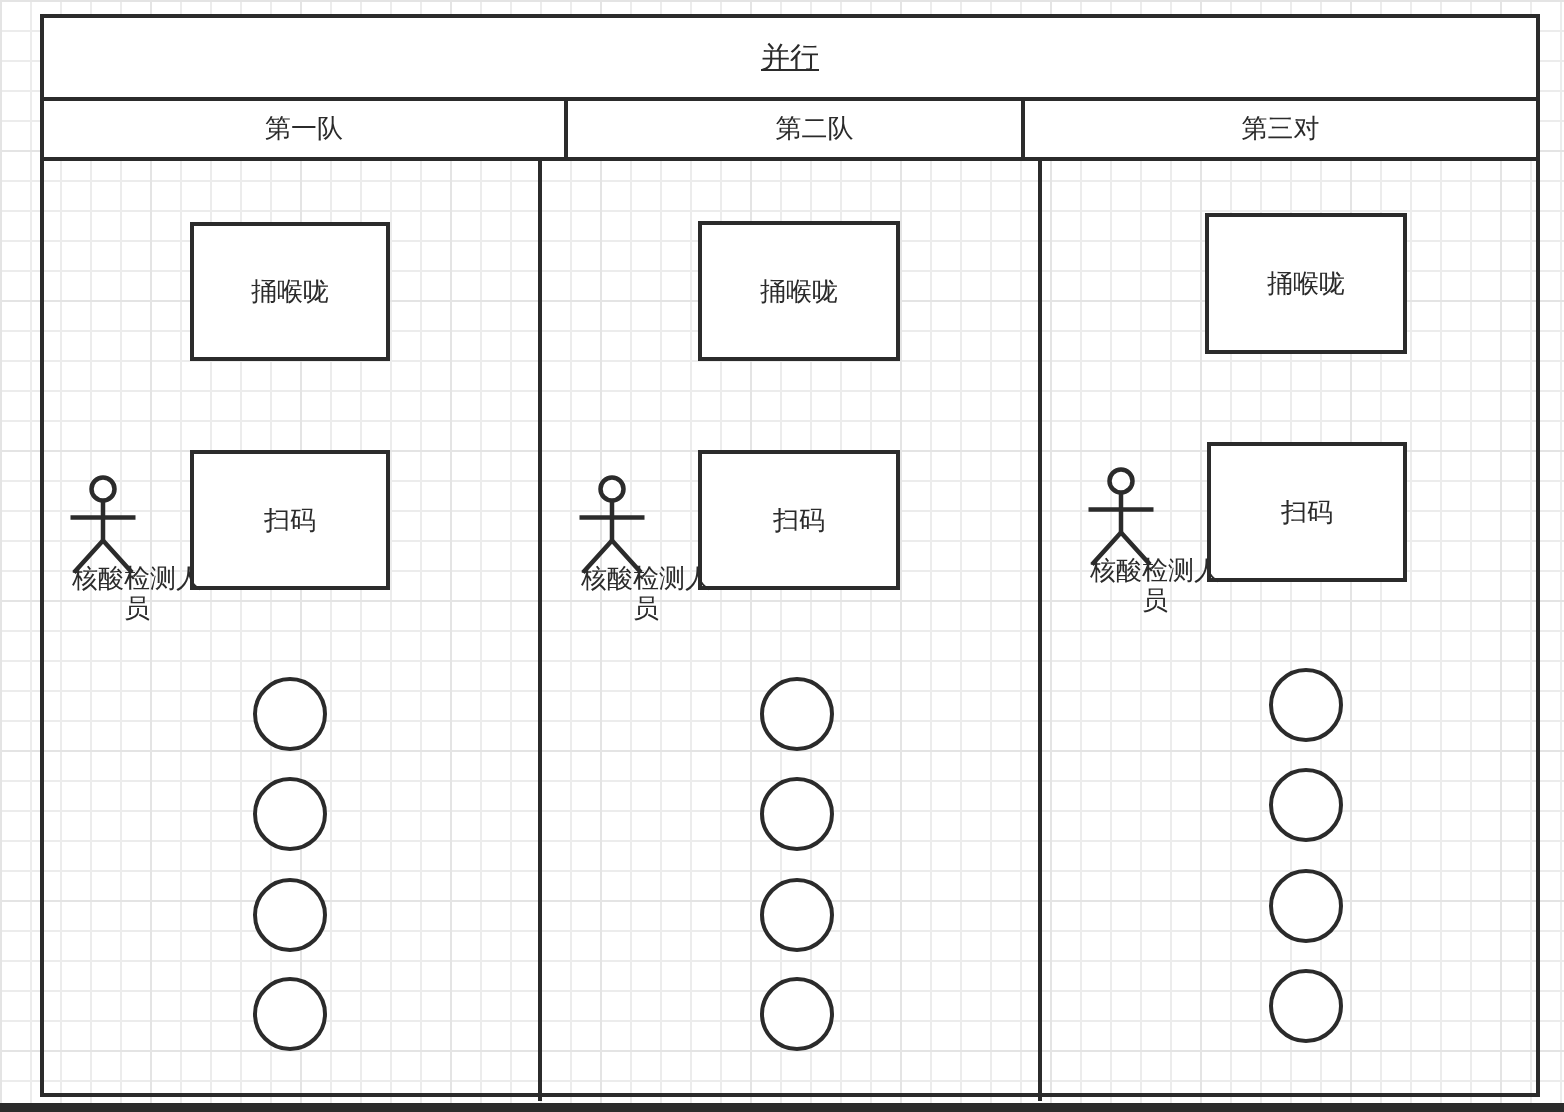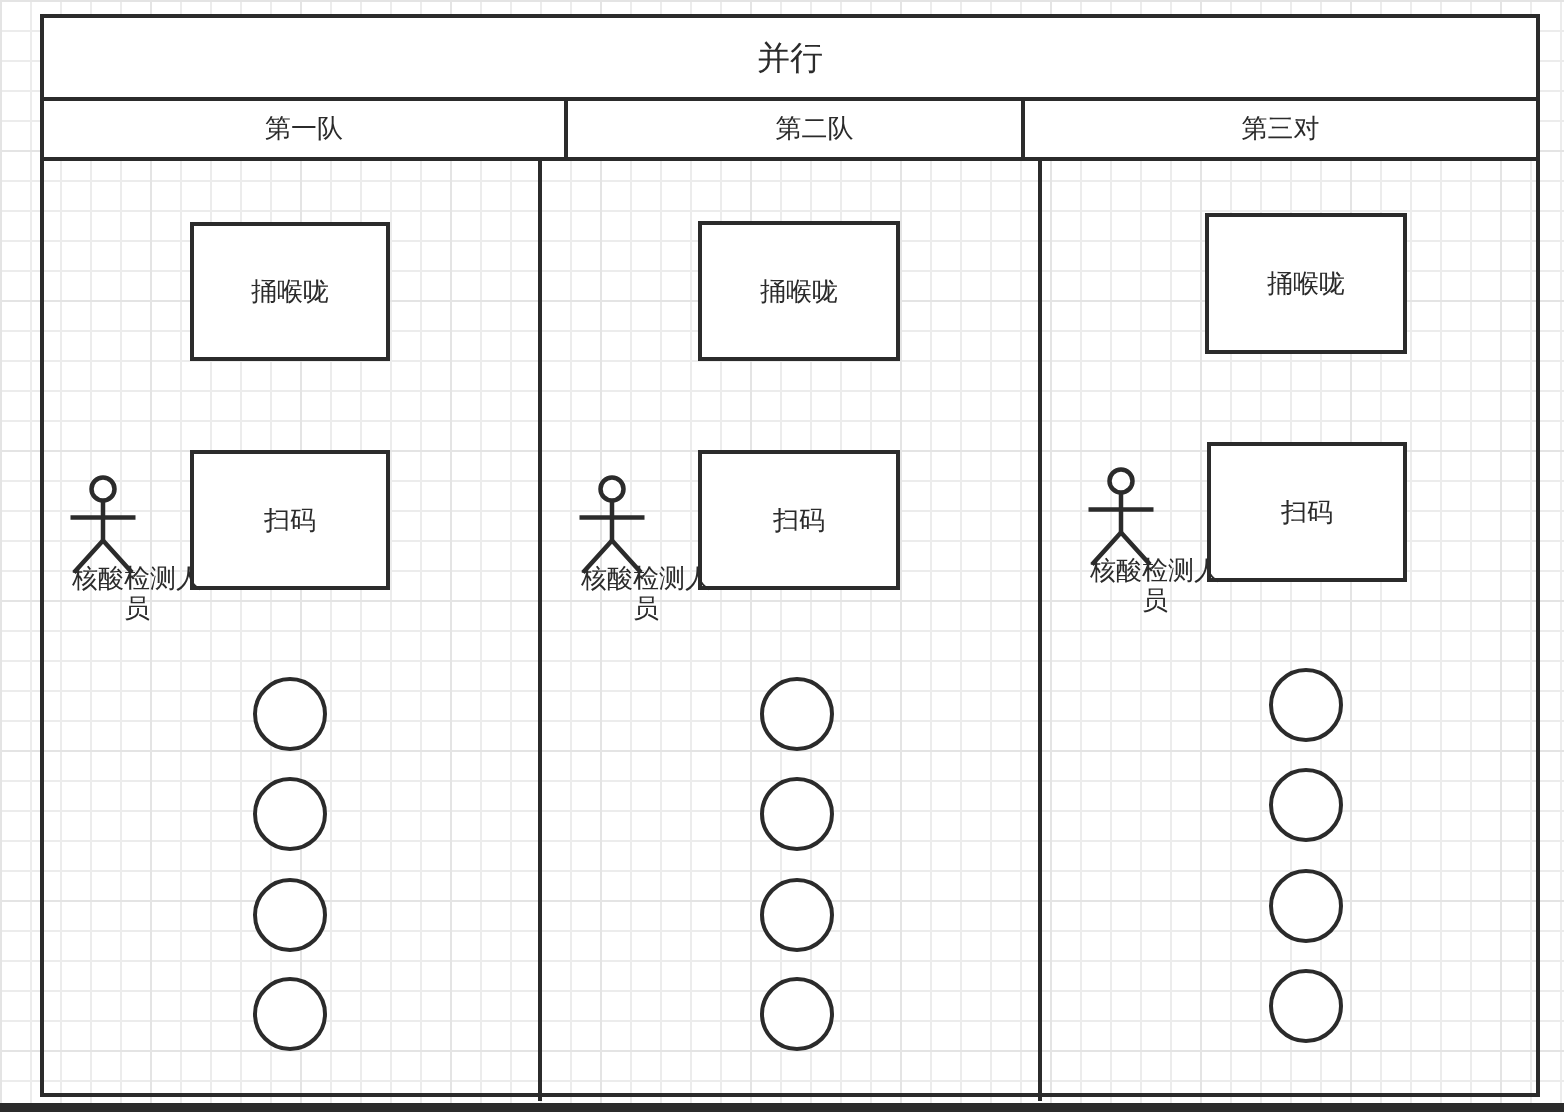--- a/index.html
+++ b/index.html
@@ -15,21 +15,21 @@
       linear-gradient(to bottom, #ececec 2px, transparent 2px);
     background-size:150px 150px,150px 150px,30px 30px,30px 30px;
   }
   .pool{
     position:absolute;left:40px;top:14px;width:1500px;height:1083px;
     box-sizing:border-box;border:4px solid #2b2b2b;background:transparent;
   }
   .pool-title{
     height:79px;line-height:79px;background:#ffffff;
     border-bottom:4px solid #2b2b2b;text-align:center;
-    font-size:33px;box-sizing:content-box;
+    font-size:29px;box-sizing:content-box;text-decoration:underline;
   }
   .lane-headers{display:flex;height:60px;}
   .lane-header{
     box-sizing:border-box;height:60px;line-height:54px;background:#ffffff;
     border-bottom:4px solid #2b2b2b;text-align:center;font-size:26px;
   }
   .lane-header.w1{width:578px;border-right:4px solid #2b2b2b;}
   .lane-header.w2{width:500px;border-right:4px solid #2b2b2b;padding-left:40px;}
   .lane-header.w3{width:564px;}
   .lane-bodies{display:flex;height:940px;}

